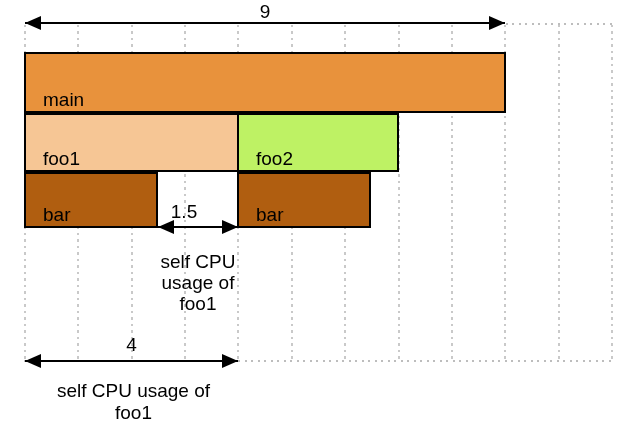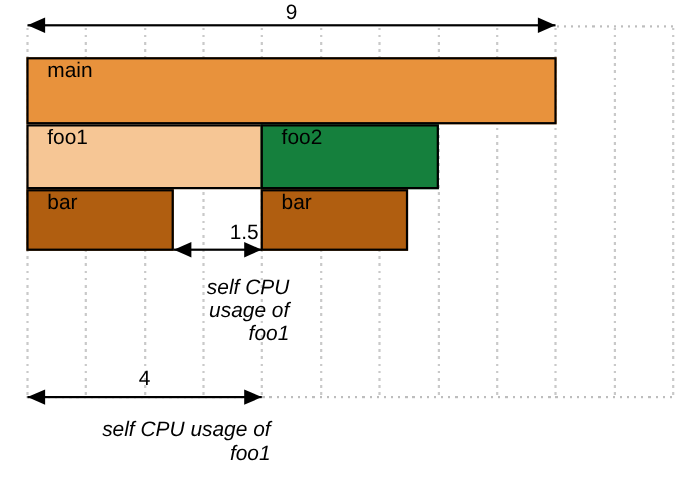--- a/index.html
+++ b/index.html
@@ -36,39 +36,39 @@
   .arrow::after{right:0;border-left:16px solid #000;}
   .arrow-span{left:25px;top:22px;width:480px;}
   .arrow-self{left:158px;top:226px;width:80px;}
   .arrow-total{left:25px;top:360px;width:213px;}
   
   .frame{
     position:absolute;
     box-sizing:border-box;
     border:2px solid #000;
     font-size:19px;
-    display:flex;align-items:flex-start;
+    display:flex;align-items:flex-end;
     padding-left:17px;
   }
   .frame-main{left:24px;top:52px;width:482px;height:61px;}
   .frame-foo1{left:24px;top:113px;width:215px;height:59px;}
   .frame-foo2{left:237px;top:113px;width:162px;height:59px;}
   .frame-bar1{left:24px;top:172px;width:134px;height:56px;}
   .frame-bar2{left:237px;top:172px;width:134px;height:56px;}
   
   .measure{
     position:absolute;font-size:19px;text-align:center;
   }
   .measure-span{left:25px;top:1px;width:480px;}
-  .measure-self{left:158px;top:201px;width:80px;padding-left:24px;}
+  .measure-self{left:144px;top:201px;width:80px;}
   .measure-total{left:25px;top:334px;width:213px;}
   
   .caption{
-    position:absolute;font-size:19px;text-align:right;
-    white-space:pre-line;line-height:21px;font-style:italic;
+    position:absolute;font-size:19px;text-align:center;
+    white-space:pre-line;line-height:21px;
   }
   .caption-self{left:133px;top:251px;width:130px;}
   .caption-total{left:21px;top:380px;width:225px;line-height:22px;}
 </style>
 </head>
 <body>
 
 <div id="canvas">
 
   <div>
@@ -91,21 +91,21 @@
 
   <div class="measure measure-span">9</div>
   <div class="arrow arrow-span"></div>
 
   <div class="frame frame-main" style="background:#e8923c">
     <span>main</span>
   </div>
   <div class="frame frame-foo1" style="background:#f6c695">
     <span>foo1</span>
   </div>
-  <div class="frame frame-foo2" style="background:#15803d">
+  <div class="frame frame-foo2" style="background:#bef264">
     <span>foo2</span>
   </div>
   <div class="frame frame-bar1" style="background:#b05e10">
     <span>bar</span>
   </div>
   <div class="frame frame-bar2" style="background:#b05e10">
     <span>bar</span>
   </div>
 
   <div class="measure measure-self">1.5</div>

